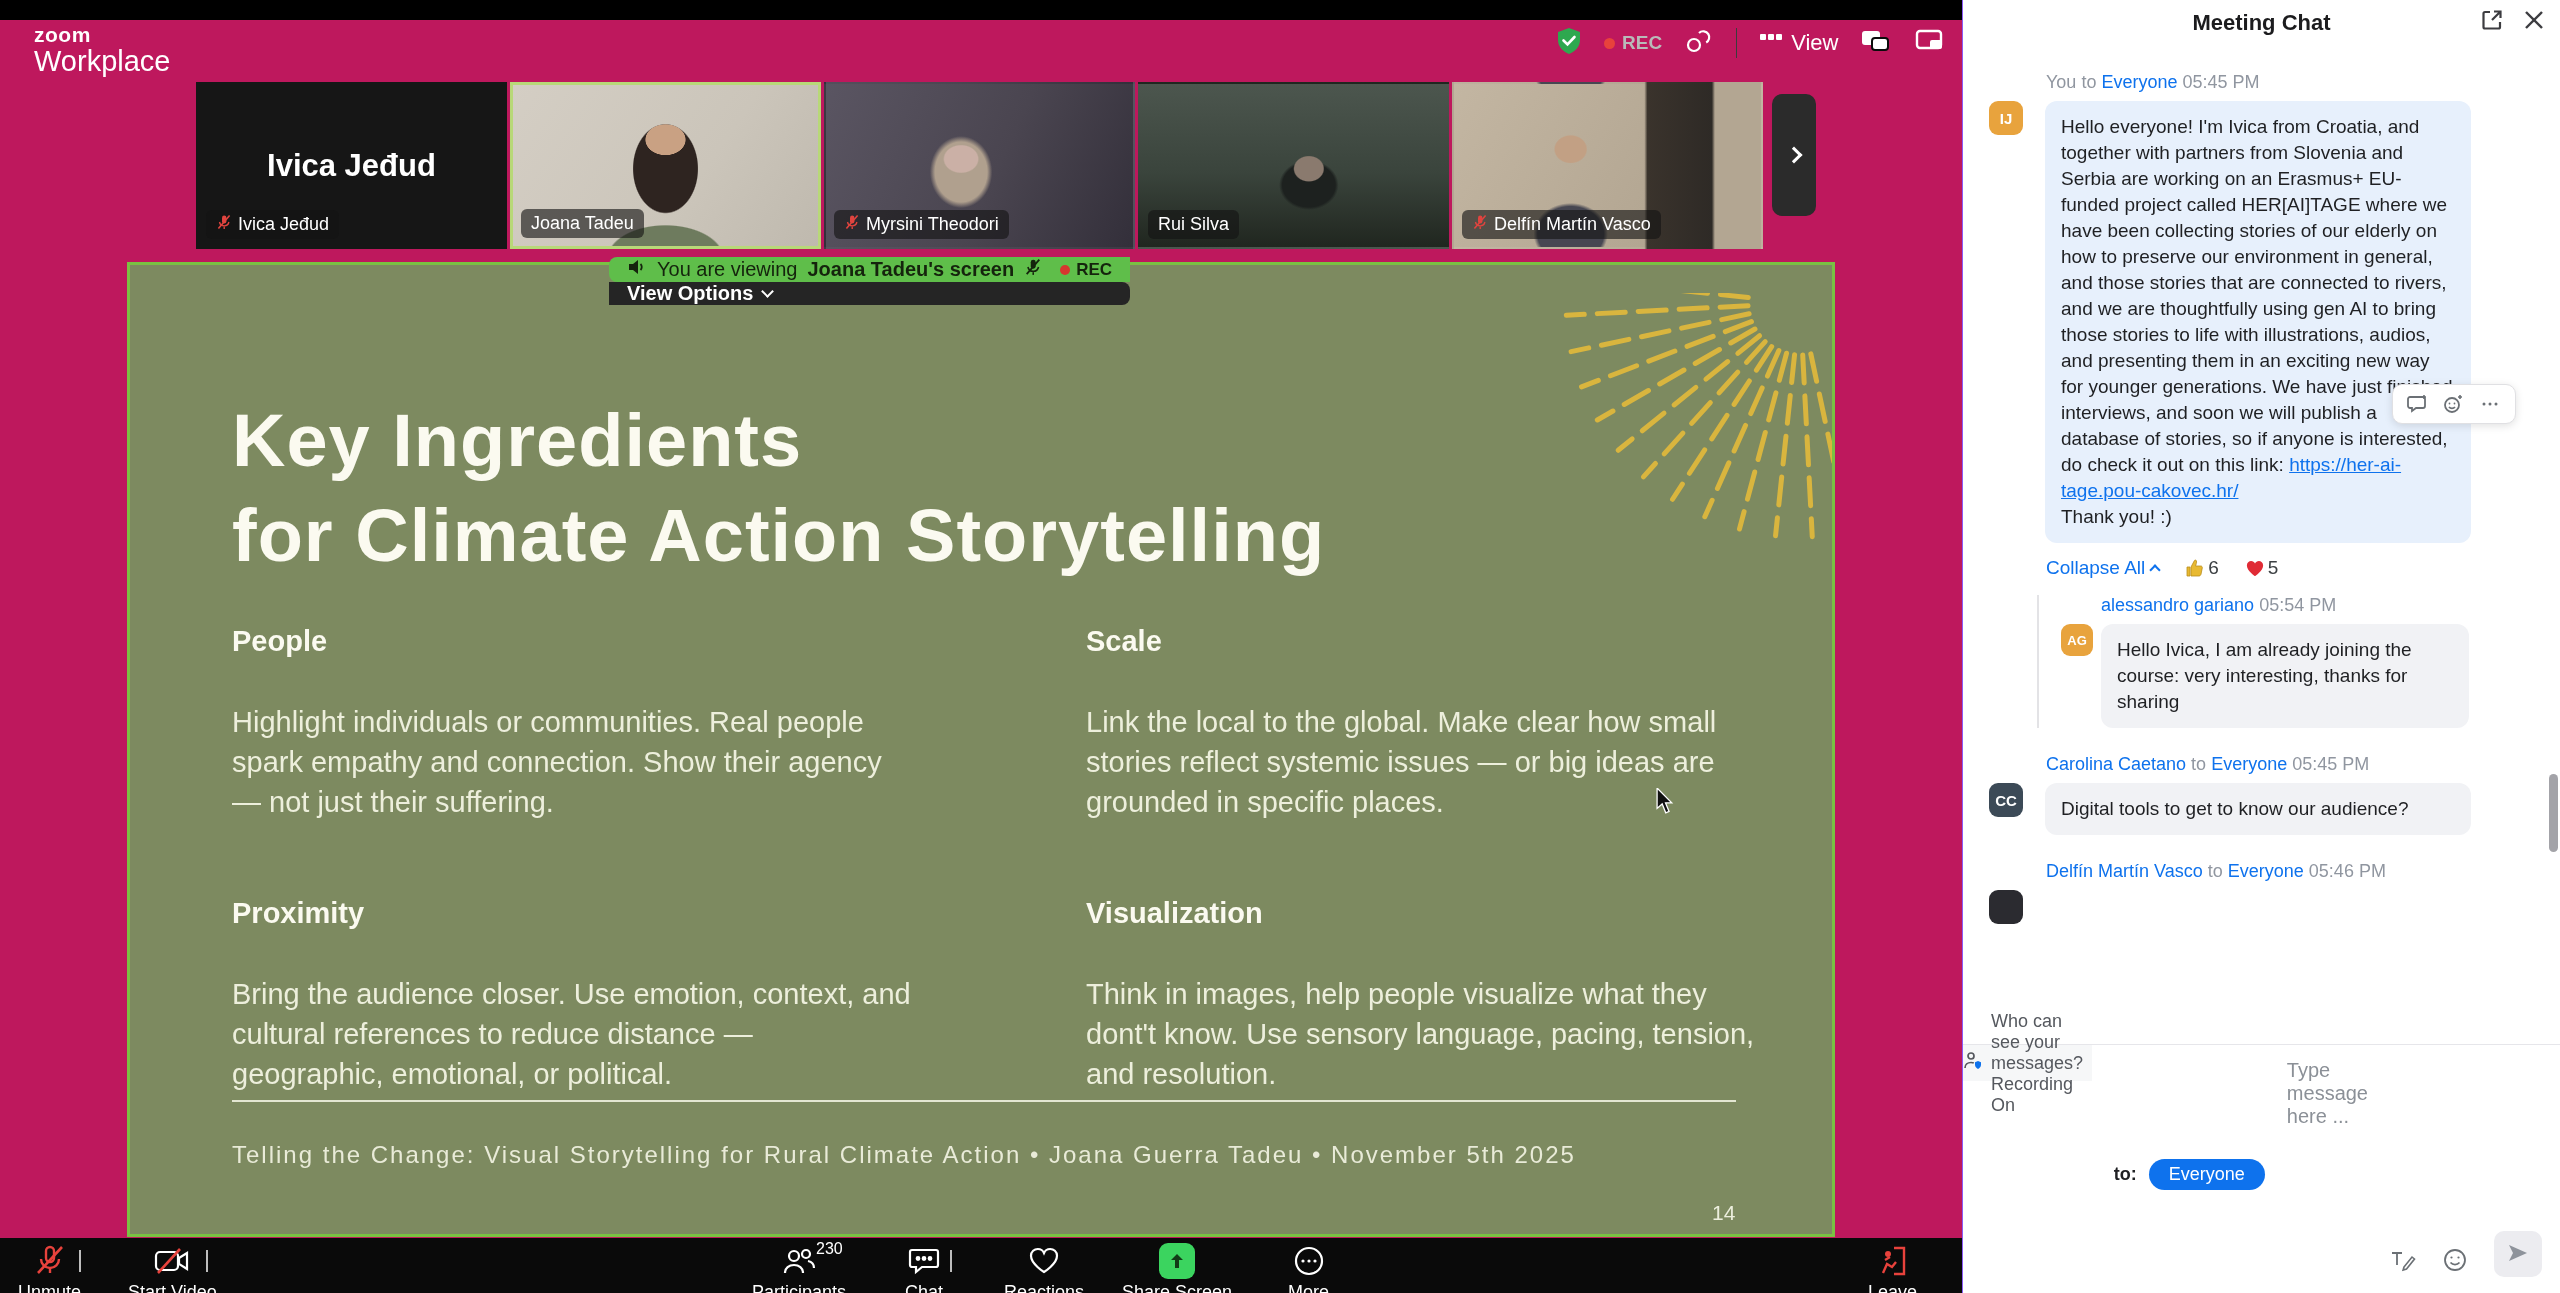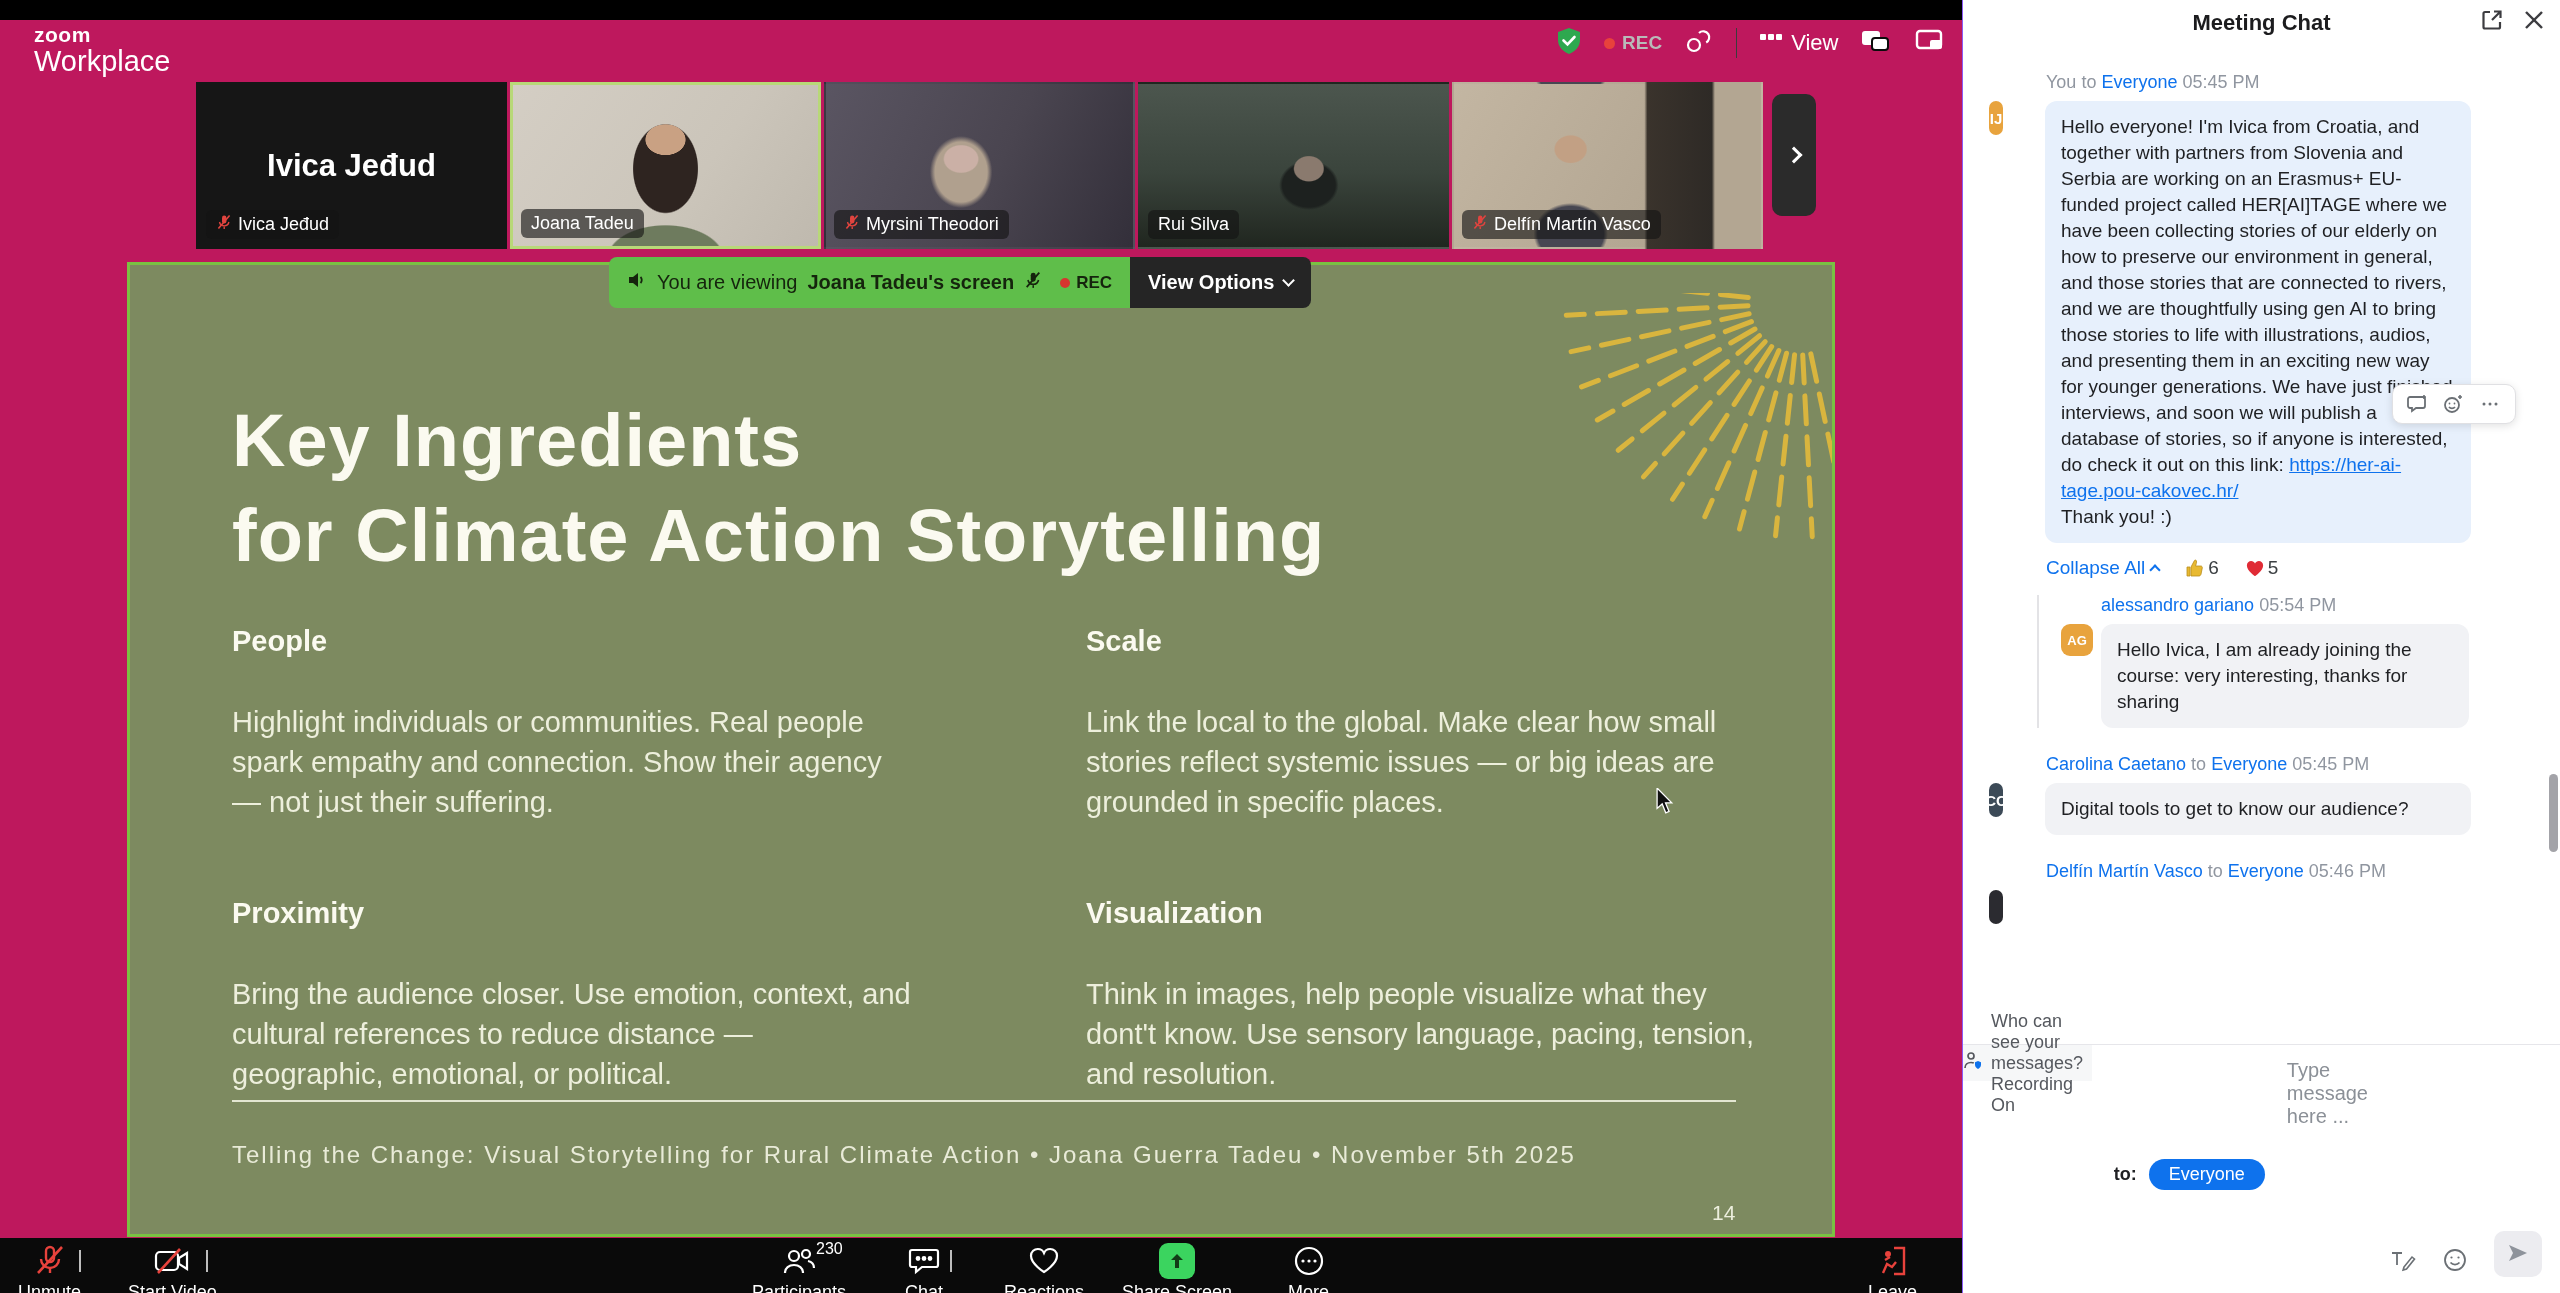--- a/index.html
+++ b/index.html
@@ -45,21 +45,21 @@
   .v-delfin   { background:
       linear-gradient(90deg, transparent 62%, #3a332c 63%, #2e2a26 84%, #b3a692 85%),
       radial-gradient(ellipse 28px 24px at 38% 40%, #c2a084 55%, transparent 60%),
       radial-gradient(ellipse 60px 50px at 38% 92%, #474752 55%, transparent 62%),
       linear-gradient(120deg,#c3b6a2 0%,#b3a692 70%,#a2957f 100%); }
   .strip-next { position:absolute; left:1772px; top:74px; width:44px; height:122px; background:#2b2b2b;
                 border-radius:10px; display:flex; align-items:center; justify-content:center; }
   .chev { width:12px; height:12px; border-right:3px solid #fff; border-top:3px solid #fff; transform:rotate(45deg); }
 
   
-  .share-banner { position:absolute; left:609px; top:237px; height:51px; display:flex; z-index:30; }
+  .share-banner { position:absolute; left:609px; top:237px; height:24px; display:flex; z-index:30;flex-direction:column; }
   .sb-green { display:flex; align-items:center; gap:10px; background:#5fbe4a; color:#15240d;
               font-size:20px; padding:0 18px; border-radius:8px 0 0 8px; }
   .sb-green b { font-weight:700; }
   .sb-rec { display:flex; align-items:center; gap:6px; font-size:17px; font-weight:700; margin-left:8px; }
   .sb-rec .dot { width:10px; height:10px; border-radius:50%; background:#d6362f; }
   .sb-dark { display:flex; align-items:center; gap:10px; background:#252525; color:#fff; font-size:20px;
              font-weight:700; padding:0 18px; border-radius:0 8px 8px 0; }
   .chev-down { width:9px; height:9px; border-right:2.5px solid #fff; border-bottom:2.5px solid #fff; transform:rotate(45deg); margin-top:-4px; }
 
   
@@ -97,21 +97,21 @@
   #chat { position:absolute; left:1962px; top:0; width:598px; height:1293px; background:#fff;
           border-left:1px solid #8b5cf6; display:flex; flex-direction:column; }
   .chat-header { position:relative; height:46px; flex:0 0 46px; display:flex; align-items:center; justify-content:center; }
   .chat-title { font-size:22px; font-weight:700; color:#1c1c1e; }
   .chat-hicons { position:absolute; right:14px; top:8px; display:flex; gap:18px; align-items:center; }
 
   .chat-msgs { flex:1 1 auto; overflow:hidden; position:relative; padding:0 24px 0 26px; }
   .meta { margin:26px 0 8px 57px; font-size:18px; color:#9096a0; }
   .meta .blue { color:#0E72ED; }
   .msg-row { position:relative; }
-  .avatar { position:absolute; left:0; top:0; width:14px; height:34px; border-radius:9px; color:#fff;
+  .avatar { position:absolute; left:0; top:0; width:34px; height:34px; border-radius:9px; color:#fff;
             font-size:15px; font-weight:700; display:flex; align-items:center; justify-content:center; }
   .av-orange { background:#E8A33D; }
   .av-slate  { background:#3C4A57; }
   .bubble { margin-left:56px; width:426px; border-radius:12px; padding:13px 16px; font-size:19px;
             line-height:26px; color:#1f2023; }
   .bub-self  { background:#e7f0fc; }
   .bub-other { background:#f1f2f5; }
   .bubble a { color:#0E72ED; text-decoration:underline; }
   .react-row { display:flex; align-items:center; gap:26px; margin:14px 0 0 57px; font-size:19px; }
   .collapse { color:#0E72ED; display:flex; align-items:center; gap:6px; }

